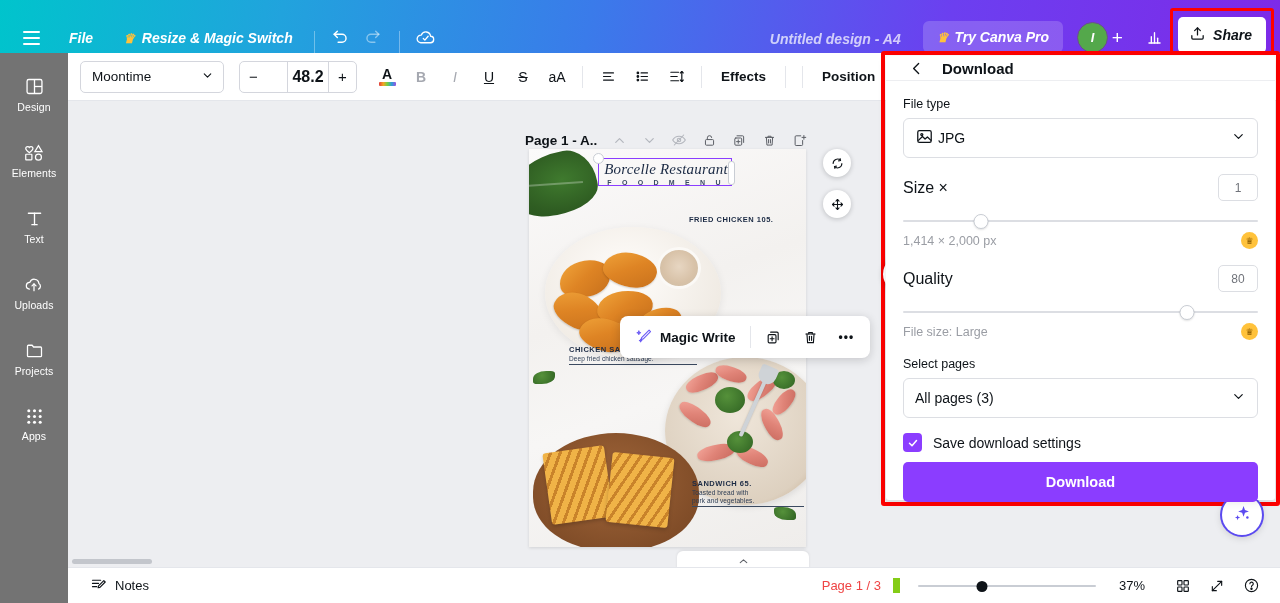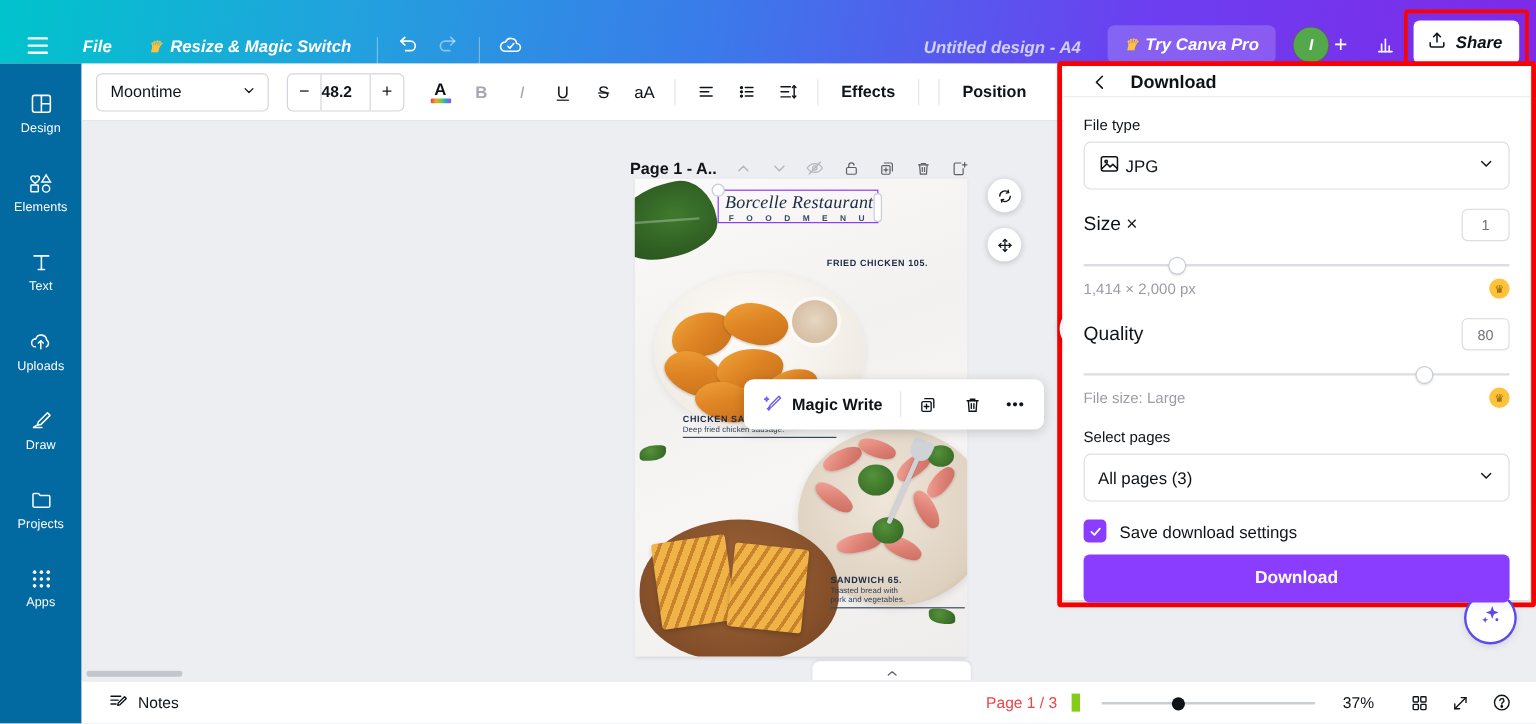--- a/index.html
+++ b/index.html
@@ -40,41 +40,41 @@
     color: #fff; font-size: 19px; display: flex; align-items: center;
     justify-content: center; cursor: pointer; }
   .share-wrap { position: relative; margin-left: 8px; margin-right: 4px; }
   .share-btn { background: #fff; color: #0e1318; font-size: 14px; font-weight: bold;
     padding: 8px 14px 8px 11px; border-radius: 5px; display: flex; align-items: center;
     gap: 7px; cursor: pointer; }
   .hl-red { position: absolute; border: 3px solid #ff0000; border-radius: 3px; pointer-events: none; }
 
   
   .rail { position: absolute; top: 53px; left: 0; width: 68px; height: 550px;
-    background: #0369a1; display: flex; flex-direction: column;
+    background: #737373; display: flex; flex-direction: column;
     align-items: flex-end; padding-top: 8px; }
   .rail-item { width: 68px; height: 66px; display: flex; flex-direction: column;
     align-items: center; justify-content: center; gap: 4px; cursor: pointer; }
   .rail-item .lbl { color: #fff; font-size: 10.5px; letter-spacing: .1px; }
   .rail-item svg { display: block; }
 
   
   .toolbar { position: absolute; top: 53px; left: 68px; width: 1212px; height: 48px;
     background: #fff; border-bottom: 1px solid #e4e6eb;
     display: flex; align-items: center; padding-left: 12px; gap: 2px; }
   .font-select { width: 144px; height: 32px; border: 1px solid #d4d6dd; border-radius: 5px;
     display: flex; align-items: center; justify-content: space-between;
     padding: 0 9px 0 11px; font-size: 13.5px; color: #0e1318; cursor: pointer; }
   .size-grp { display: flex; align-items: center; height: 32px; border: 1px solid #d4d6dd;
     border-radius: 5px; margin-left: 13px; overflow: hidden; }
   .size-btn { width: 27px; height: 30px; display: flex; align-items: center;
     justify-content: center; font-size: 15px; color: #0e1318; cursor: pointer; }
-  .size-val { width: 42px; font-size: 13px; font-weight: bold;
+  .size-val { width: 42px; text-align: center; font-size: 16px; font-weight: bold;
     color: #0e1318; border-left: 1px solid #d4d6dd; border-right: 1px solid #d4d6dd;
-    line-height: 30px; cursor: text; }
+    line-height: 30px; cursor: text; margin-left: 20px; }
   .tool-btn { height: 34px; min-width: 32px; padding: 0 7px; display: flex; align-items: center;
     justify-content: center; border-radius: 5px; cursor: pointer; color: #0e1318;
     font-size: 14px; gap: 6px; }
   .tool-btn.dim { color: #a5a8b0; }
   .tool-btn.txt { font-weight: bold; font-size: 13.5px; padding: 0 10px; white-space: nowrap; }
   .tsep { width: 1px; height: 22px; background: #e4e6eb; margin: 0 7px; }
   .colorA { display: flex; flex-direction: column; align-items: center; gap: 2px; }
   .colorA .bar { width: 17px; height: 4px; border-radius: 1px;
     background: linear-gradient(90deg,#e03e3e,#f5a623,#6fcf45,#2d9cdb,#9b51e0); }
 
@@ -328,30 +328,20 @@
         <svg width="22" height="21" viewBox="0 0 24 24" fill="none" stroke="#fff" stroke-width="1.45" stroke-linecap="round" stroke-linejoin="round">
             <path d="M6.8 17.2A3.8 3.8 0 0 1 7.3 9.6 5.3 5.3 0 0 1 17.6 10.8a3.6 3.6 0 0 1-.4 6.4"></path>
             <polyline points="9.7,13.6 12,11.3 14.3,13.6"></polyline>
             <line x1="12" y1="11.3" x2="12" y2="19"></line>
           </svg>
       </span>
       <span class="lbl">Uploads</span>
     </div>
     <div class="rail-item">
       <span>
-        <svg width="21" height="21" viewBox="0 0 24 24" fill="none" stroke="#fff" stroke-width="1.45" stroke-linecap="round" stroke-linejoin="round">
-            <path d="M17.8 4.6 9 13.4l-.7 3.1 3.1-.7 8.8-8.8z"></path>
-            <path d="M4.5 18.5h8"></path>
-            <path d="M4.5 18.5 8.3 16"></path>
-          </svg>
-      </span>
-      <span class="lbl">Draw</span>
-    </div>
-    <div class="rail-item">
-      <span>
         <svg width="21" height="21" viewBox="0 0 24 24" fill="none" stroke="#fff" stroke-width="1.45" stroke-linejoin="round">
             <path d="M4 18V7a1 1 0 0 1 1-1h4.3l1.6 2H19a1 1 0 0 1 1 1v9a1 1 0 0 1-1 1H5a1 1 0 0 1-1-1z"></path>
           </svg>
       </span>
       <span class="lbl">Projects</span>
     </div>
     <div class="rail-item">
       <span>
         <svg width="19" height="19" viewBox="0 0 20 20" fill="#fff">
             <circle cx="4" cy="4" r="1.6"></circle>

